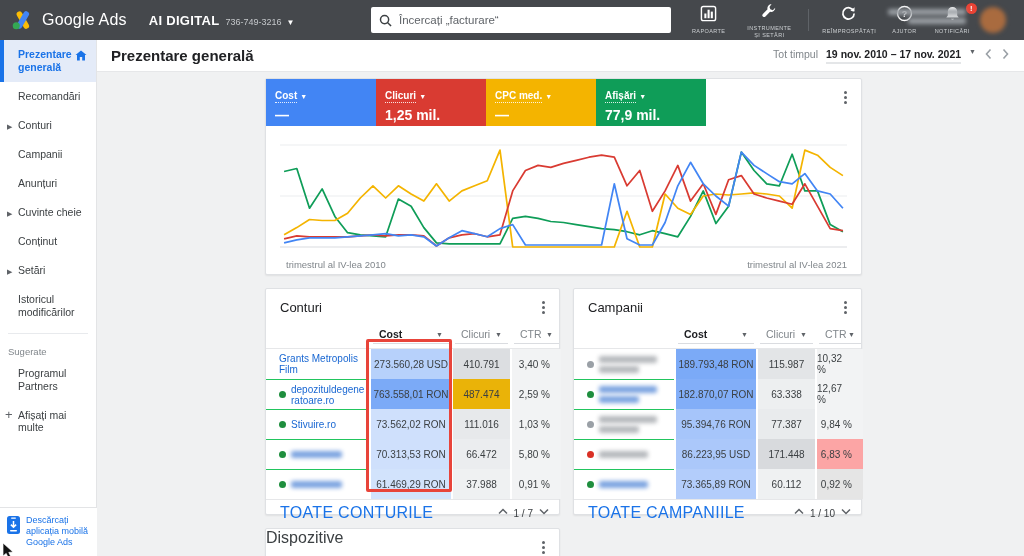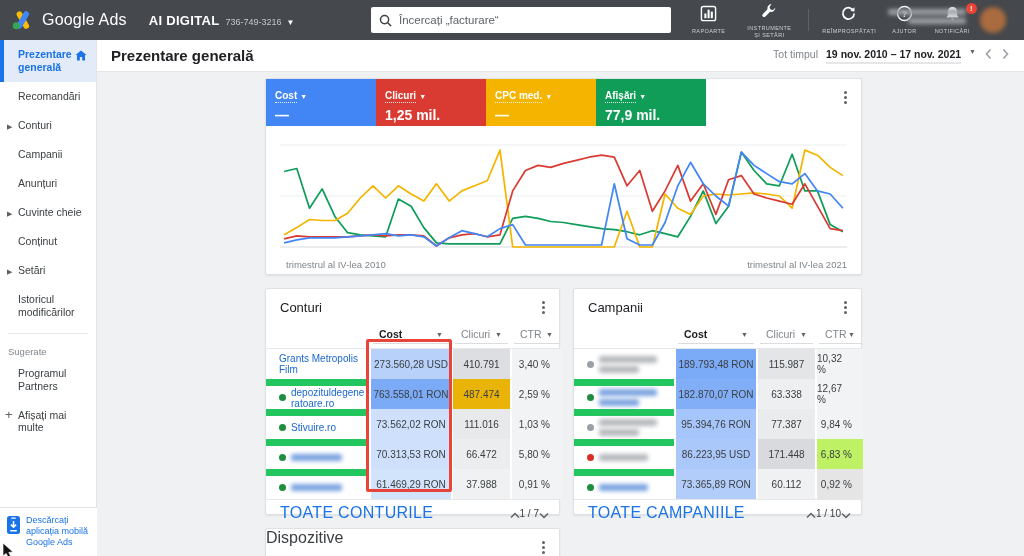--- a/index.html
+++ b/index.html
@@ -66,32 +66,32 @@
 
   .table-card .card-title { font-size:13px; color:#202124; padding:11px 0 9px 14px; }
   .cols, .t-row { display:grid; column-gap:2px; }
   .acc-grid { grid-template-columns:103px 80px 57px 49px; }
   .cmp-grid { grid-template-columns:100px 80px 57px 46px; }
   .cols { height:25px; align-items:center; border-bottom:1px solid #e6e7e9; }
   .col-h { font-size:10.5px; color:#80868b; display:flex; align-items:center; justify-content:space-between; padding:0 6px 3px 6px; border-bottom:1px solid #dadce0; margin:0 2px; }
   .col-h.first { font-weight:bold; color:#202124; }
   .col-h .sort { font-size:7px; color:#5f6368; }
   .t-row { height:30px; align-items:stretch; }
-  .name-cell { display:flex; align-items:center; padding-left:13px; padding-right:4px; border-top:7px solid #22c55e; }
+  .name-cell { display:flex; align-items:center; padding-left:13px; padding-right:4px; border-top:1px solid #22c55e; }
   .t-row:first-child .name-cell { border-top:none; }
   .dot { width:7px; height:7px; border-radius:50%; flex:0 0 auto; margin-right:5px; }
   .dot.green { background:#1e8e3e; } .dot.red { background:#d93025; } .dot.gray { background:#9aa0a6; }
   .row-link { font-size:10px; line-height:11px; color:#1967d2; cursor:pointer; word-break:break-all; }
   .blur-wrap { display:flex; flex-direction:column; gap:3px; flex:1; padding-right:8px; }
   .blur-bar { height:7px; border-radius:2px; filter:blur(2px); }
   .val-cell { display:flex; align-items:center; justify-content:center; font-size:10px; color:#3c4043; }
   .val-cell.ctr { justify-content:flex-end; padding-right:11px; }
   .card-footer { display:flex; align-items:center; justify-content:space-between; height:27px; border-top:1px solid #e6e7e9; padding:0 10px 0 14px; }
   .footer-link { font-size:16px; font-weight:normal; color:#1a73e8; letter-spacing:.3px; cursor:pointer; }
-  .pager { display:flex; align-items:flex-end; font-size:10px; color:#3c4043; }
+  .pager { display:flex; align-items:flex-start; gap:6px; font-size:10px; color:#3c4043; }
   .annotation-box { position:absolute; border:3px solid #e8443a; border-radius:2px; pointer-events:none; z-index:20; }
 
   .devices-card { left:265px; top:528px; width:295px; height:60px; }
 </style>
 </head>
 <body>
 
 <div class="topbar">
   <div class="logo-wrap">
     <svg width="22" height="20" viewBox="0 0 24 22">
@@ -406,21 +406,21 @@
       </div>
       <div class="t-row cmp-grid">
         <div class="name-cell">
           <span class="dot red"></span>
           <div class="blur-wrap">
             <div class="blur-bar" style="background:#b5b8bc; width:78%"></div>
           </div>
         </div>
        <div class="val-cell" style="background:#abc8fa">86.223,95 USD</div>
        <div class="val-cell" style="background:#d8dadd">171.448</div>
-       <div class="val-cell ctr" style="background:#bef264">6,83 %</div>
+       <div class="val-cell ctr" style="background:#fca5a5">6,83 %</div>
       </div>
       <div class="t-row cmp-grid">
         <div class="name-cell">
           <span class="dot green"></span>
           <div class="blur-wrap">
             <div class="blur-bar" style="background:#7ba3e0; width:78%"></div>
           </div>
         </div>
        <div class="val-cell" style="background:#b3cdfb">73.365,89 RON</div>
        <div class="val-cell" style="background:#eff1f2">60.112</div>

